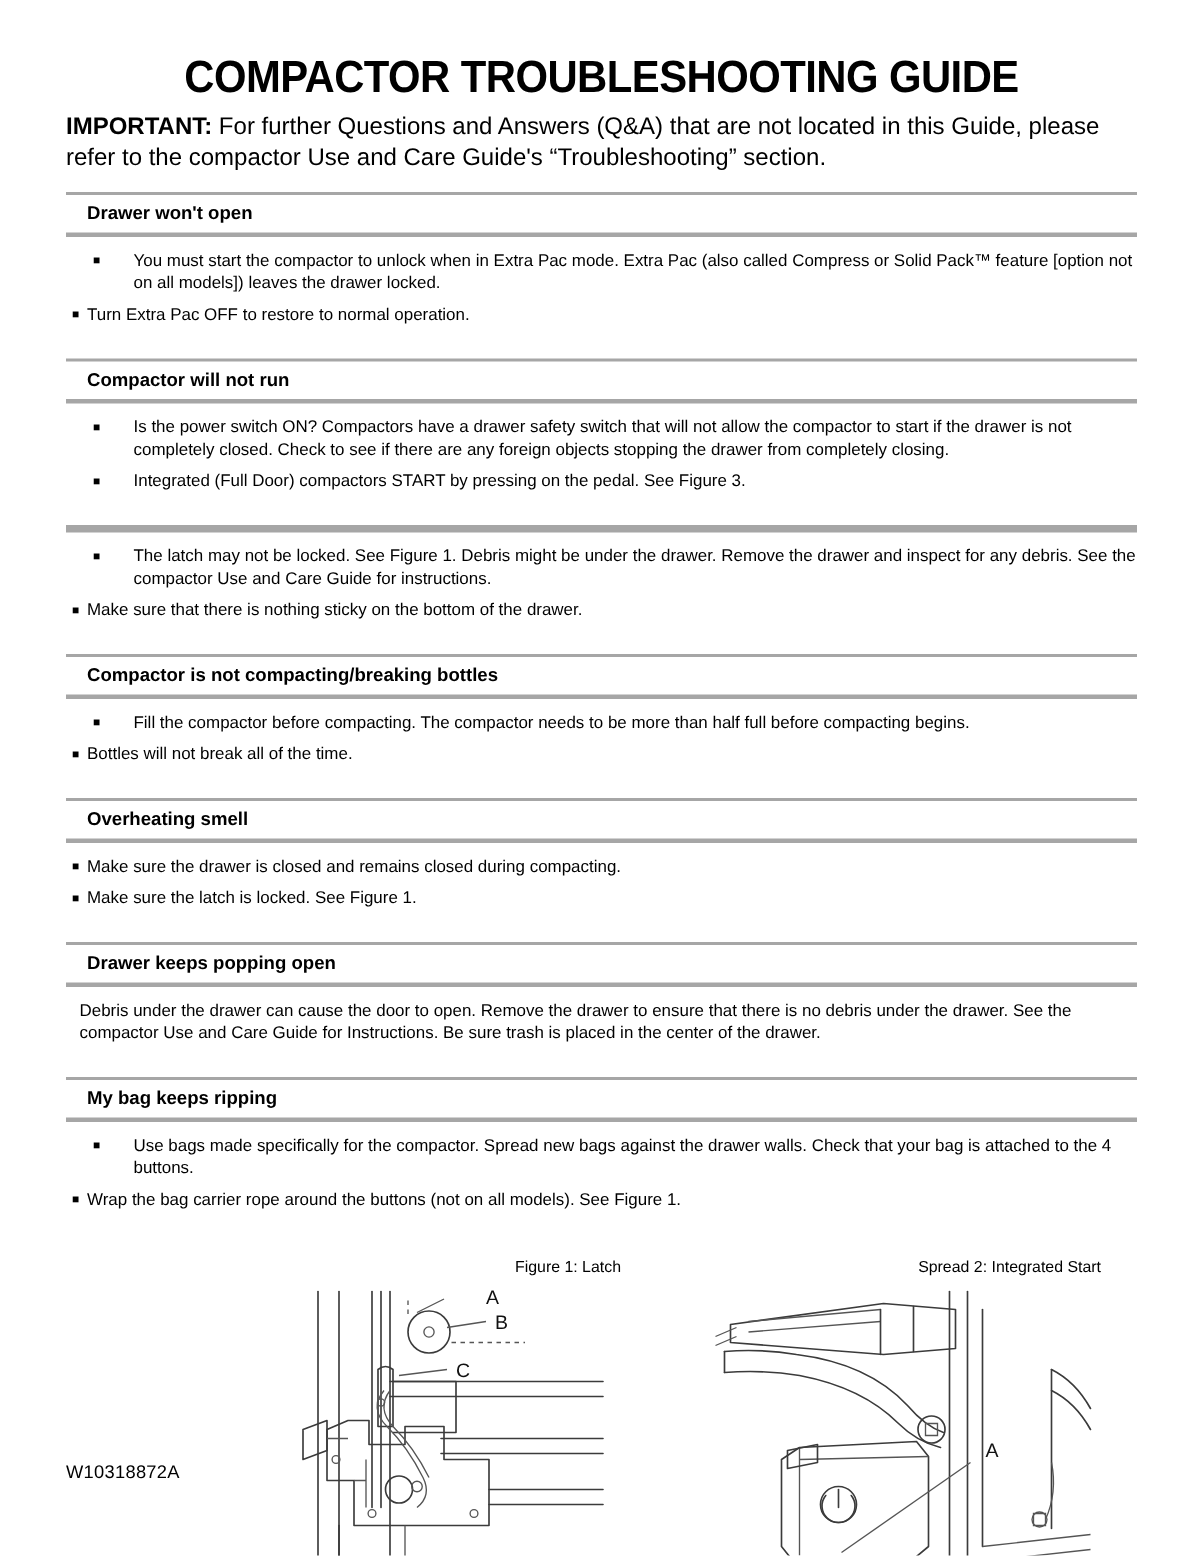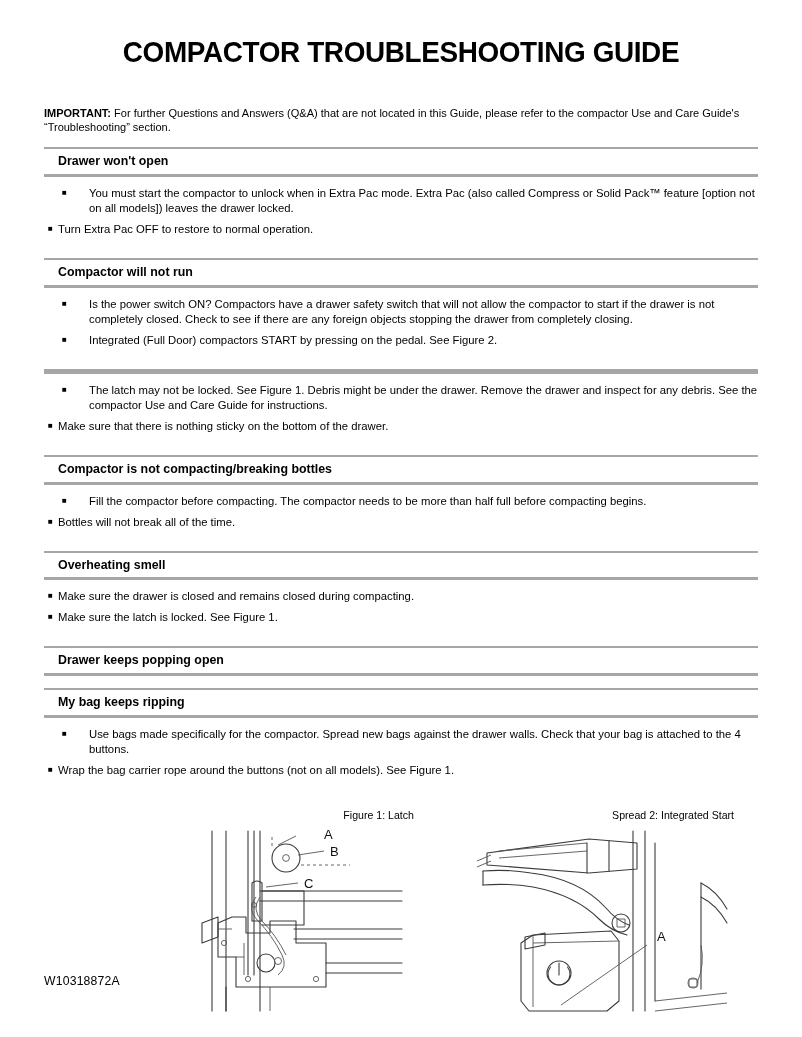--- a/index.html
+++ b/index.html
@@ -36,22 +36,22 @@
     letter-spacing: -0.4px;
     margin-top: 36px;
     line-height: 1.05;
     transform: scaleX(0.93);
     transform-origin: center center;
     white-space: nowrap;
   }
 
   
   .important-block {
-    margin-top: 38px;
-    font-size: 11px;
+    margin-top: 6px;
+    font-size: 16px;
     line-height: 1.33;
     text-align: left;
   }
   .important-label {
     font-weight: bold;
   }
 
   
   .section {
     margin-top: 12px;
@@ -189,21 +189,21 @@
           <div class="rule-top"></div>
           <div class="section-header">Compactor will not run</div>
           <div class="rule-bottom"></div>
           <div class="section-body">
             <div class="bullet-row indented">
               <span class="bullet-mark">■</span>
               <span class="bullet-text">Is the power switch ON? Compactors have a drawer safety switch that will not allow the compactor to start if the drawer is not completely closed. Check to see if there are any foreign objects stopping the drawer from completely closing.</span>
             </div>
             <div class="bullet-row indented">
               <span class="bullet-mark">■</span>
-              <span class="bullet-text">Integrated (Full Door) compactors START by pressing on the pedal. See Figure 2.</span>
+              <span class="bullet-text">Integrated (Full Door) compactors START by pressing on the pedal. See Figure 3.</span>
             </div>
           </div>
         </div>
         <div class="section">
           <div class="rule-top"></div>
           <div class="rule-bottom"></div>
           <div class="section-body">
             <div class="bullet-row indented">
               <span class="bullet-mark">■</span>
               <span class="bullet-text">The latch may not be locked. See Figure 1. Debris might be under the drawer. Remove the drawer and inspect for any debris. See the compactor Use and Care Guide for instructions.</span>
@@ -241,20 +241,23 @@
             <div class="bullet-row flush">
               <span class="bullet-mark">■</span>
               <span class="bullet-text">Make sure the latch is locked. See Figure 1.</span>
             </div>
           </div>
         </div>
         <div class="section">
           <div class="rule-top"></div>
           <div class="section-header">Drawer keeps popping open</div>
           <div class="rule-bottom"></div>
+          <div class="section-body">
+            <div class="section-para">Debris under the drawer can cause the door to open. Remove the drawer to ensure that there is no debris under the drawer. See the compactor Use and Care Guide for Instructions. Be sure trash is placed in the center of the drawer.</div>
+          </div>
         </div>
         <div class="section">
           <div class="rule-top"></div>
           <div class="section-header">My bag keeps ripping</div>
           <div class="rule-bottom"></div>
           <div class="section-body">
             <div class="bullet-row indented">
               <span class="bullet-mark">■</span>
               <span class="bullet-text">Use bags made specifically for the compactor. Spread new bags against the drawer walls. Check that your bag is attached to the 4 buttons.</span>
             </div>

